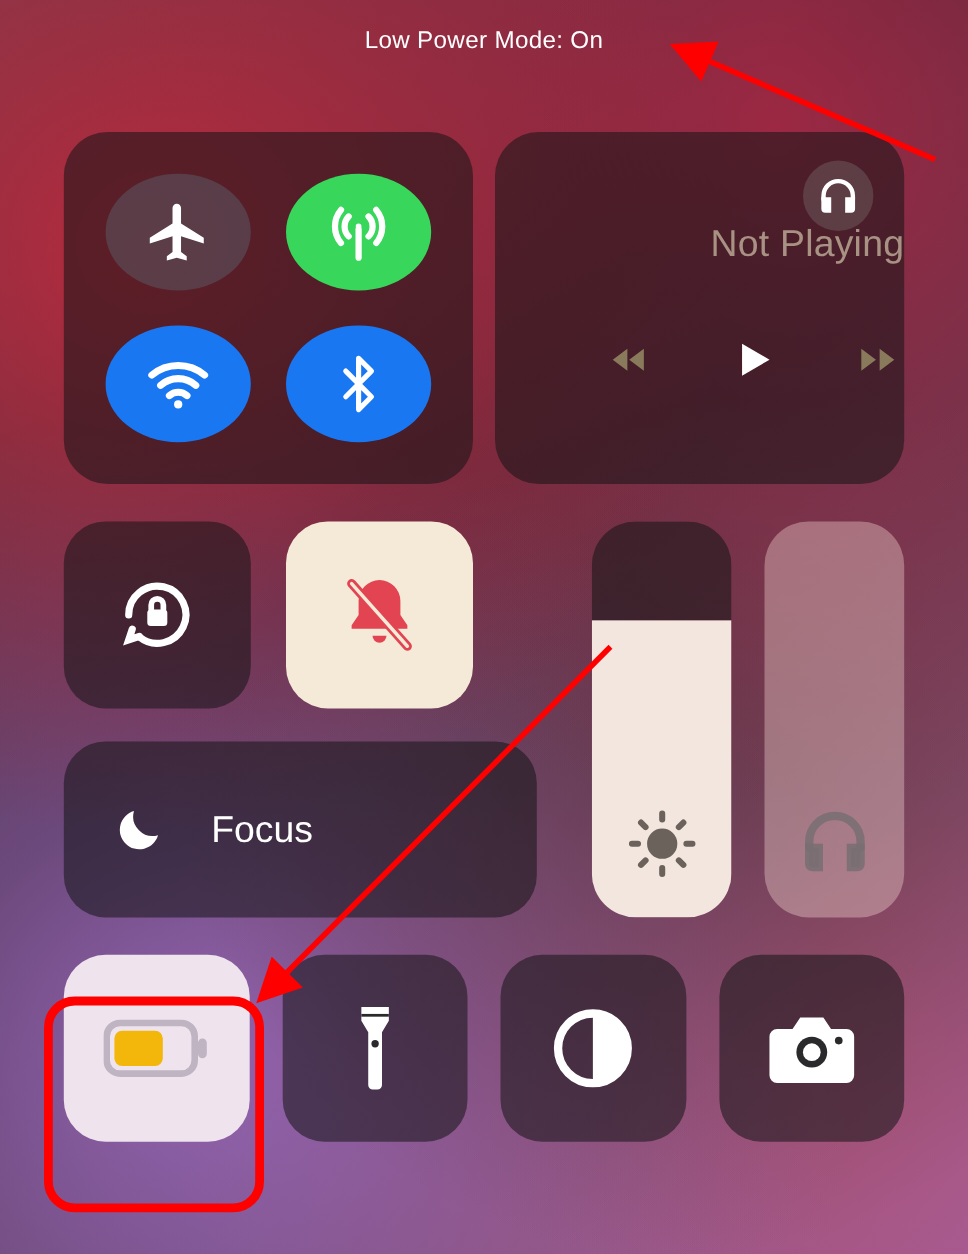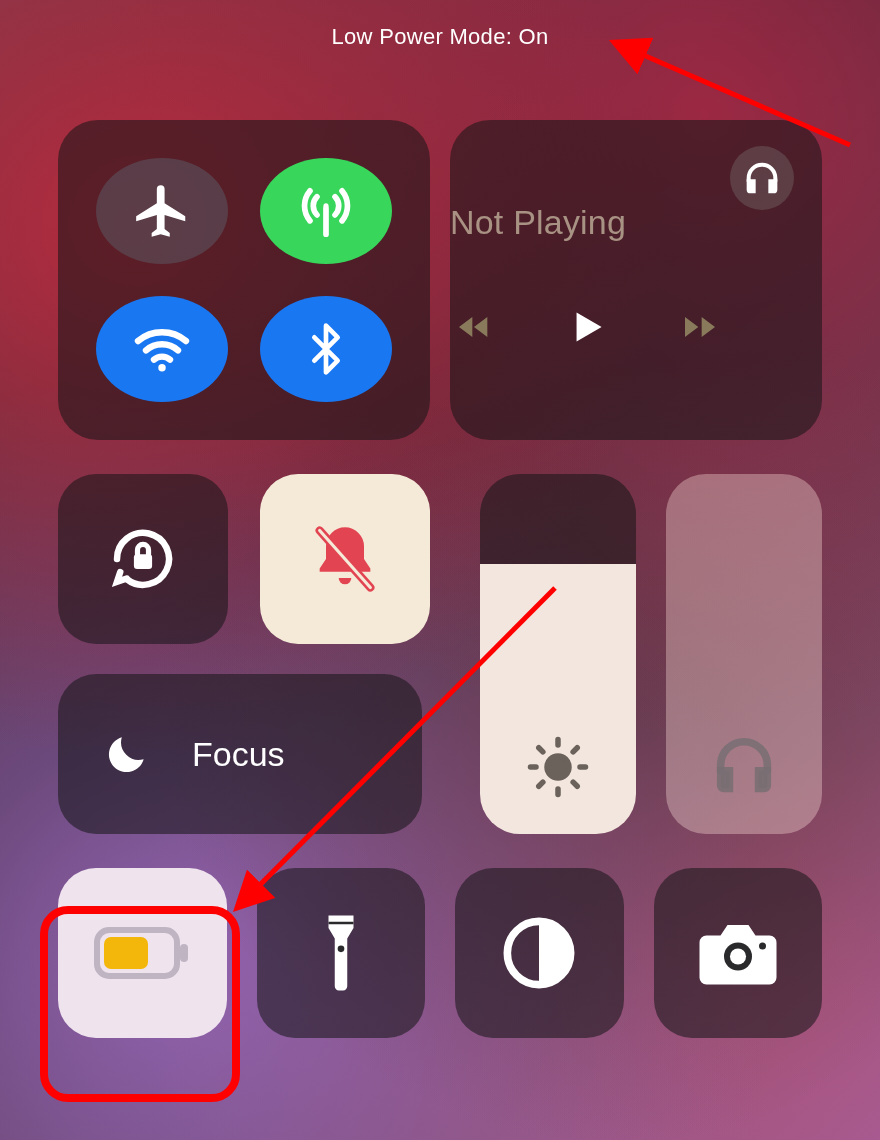--- a/index.html
+++ b/index.html
@@ -64,21 +64,21 @@
     margin-left: 20px;
     width: 372px;
     height: 320px;
     background: rgba(20,20,22,0.55);
     border-radius: 40px;
     position: relative;
     color: #cdbfa6;
     font-size: 34px;
     display: flex;
     flex-direction: column;
-    align-items: flex-start;
+    align-items: flex-end;
     justify-content: center;
     gap: 20px;
   }
   .airplay-badge {
     position: absolute;
     top: 26px;
     right: 28px;
     width: 64px; height: 64px;
     border-radius: 50%;
     background: rgba(120,110,110,0.4);
@@ -99,21 +99,21 @@
     height: 170px;
     border-radius: 38px;
     display:flex; align-items:center; justify-content:center;
   }
   .tile-dark { background: rgba(20,20,22,0.55); }
   .tile-light { background: #f5ead7; }
   .tile + .tile { margin-left: 32px; }
 
   .focus-tile {
     margin-top: 30px;
-    width: 364px;
+    width: 430px;
     height: 160px;
     background: rgba(20,20,22,0.55);
     border-radius: 38px;
     display:flex;
     align-items:center;
     color:#fff;
     font-size: 34px;
     font-weight: 500;
     padding-left: 44px;
     gap: 40px;

